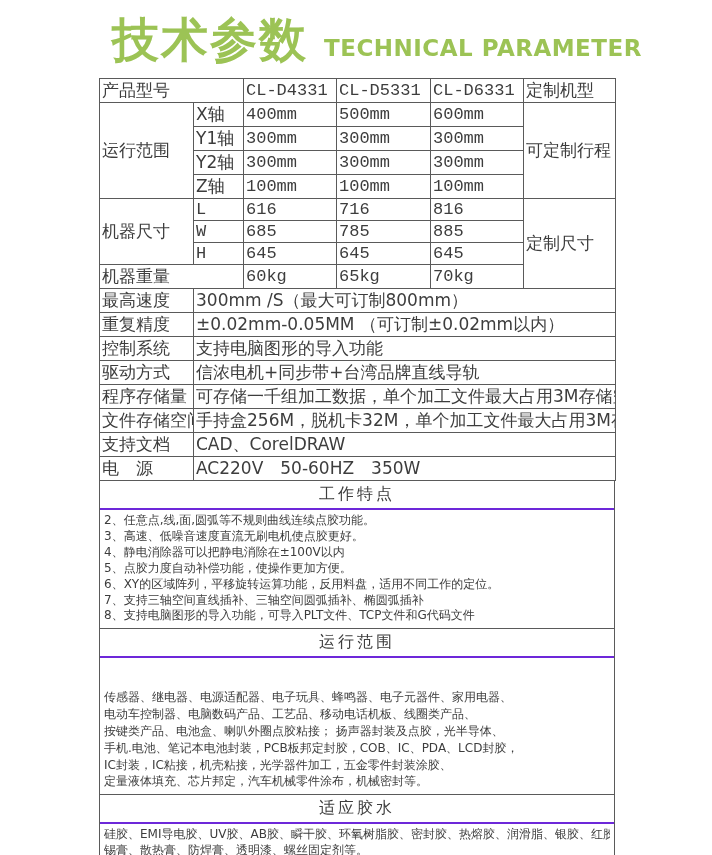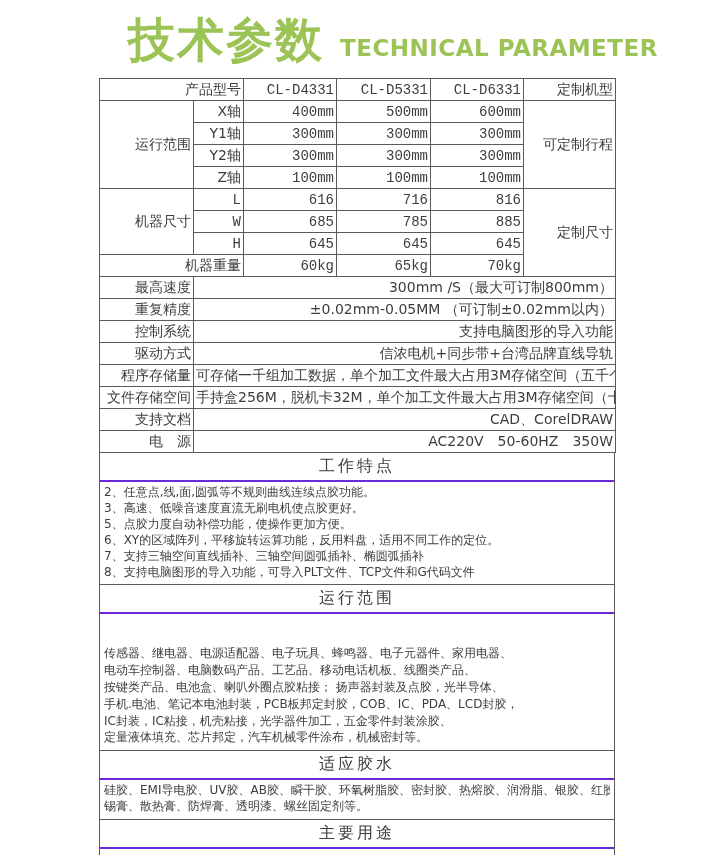--- a/index.html
+++ b/index.html
@@ -5,33 +5,33 @@
   html,body{margin:0;padding:0;}
   body{
     width:712px;height:855px;background:#ffffff;
     font-family:"DejaVu Sans","Liberation Sans",sans-serif;
     color:#3d3d3d;position:relative;overflow:hidden;
   }
   .page{position:absolute;inset:0;background:#fff;}
 
   
   .title-row{
-    position:absolute;left:128px;top:12px;display:flex;align-items:baseline;
+    position:absolute;left:112px;top:12px;display:flex;align-items:baseline;
     color:#9cc355;white-space:nowrap;
   }
   .title-cn{font-size:47px;font-weight:bold;letter-spacing:2px;line-height:56px;}
   .title-en{font-size:23px;font-weight:bold;letter-spacing:0.5px;margin-left:16px;}
 
   
   .doc{position:absolute;left:99px;top:78px;width:516px;}
 
   table.spec{border-collapse:collapse;width:516px;table-layout:fixed;}
   table.spec td{
-    border:1px solid #5a5a5a;text-align:right;vertical-align:middle;
-    font-size:14px;height:21px;padding:0 2px;overflow:hidden;white-space:nowrap;
+    border:1px solid #5a5a5a;text-align:left;vertical-align:middle;
+    font-size:17px;height:21px;padding:0 2px;overflow:hidden;white-space:nowrap;
   }
   td.lbl{font-size:13px;}
   td.mono{font-family:"Liberation Mono","DejaVu Sans Mono",monospace;font-size:12px;}
 
   .section{border:1px solid #5a5a5a;margin-top:-1px;}
   .section-title{
     border-bottom:2px solid #6d28d9;text-align:center;
     font-size:16px;padding:3px 0;letter-spacing:3px;
   }
   .section-body{font-size:12px;line-height:15.9px;padding:3px 4px 4px 4px;}
@@ -157,20 +157,21 @@
           <td colspan="5">AC220V　50-60HZ　350W</td>
         </tr>
       </tbody>
     </table>
 
     <div class="section">
       <div class="section-title">工作特点</div>
       <div class="section-body">
         <div>2、任意点,线,面,圆弧等不规则曲线连续点胶功能。</div>
         <div>3、高速、低噪音速度直流无刷电机使点胶更好。</div>
+        <div>4、静电消除器可以把静电消除在±100V以内</div>
         <div>5、点胶力度自动补偿功能，使操作更加方便。</div>
         <div>6、XY的区域阵列，平移旋转运算功能，反用料盘，适用不同工作的定位。</div>
         <div>7、支持三轴空间直线插补、三轴空间圆弧插补、椭圆弧插补</div>
         <div>8、支持电脑图形的导入功能，可导入PLT文件、TCP文件和G代码文件</div>
       </div>
     </div>
 
     <div class="section">
       <div class="section-title">运行范围</div>
       <div class="section-body roomy">

